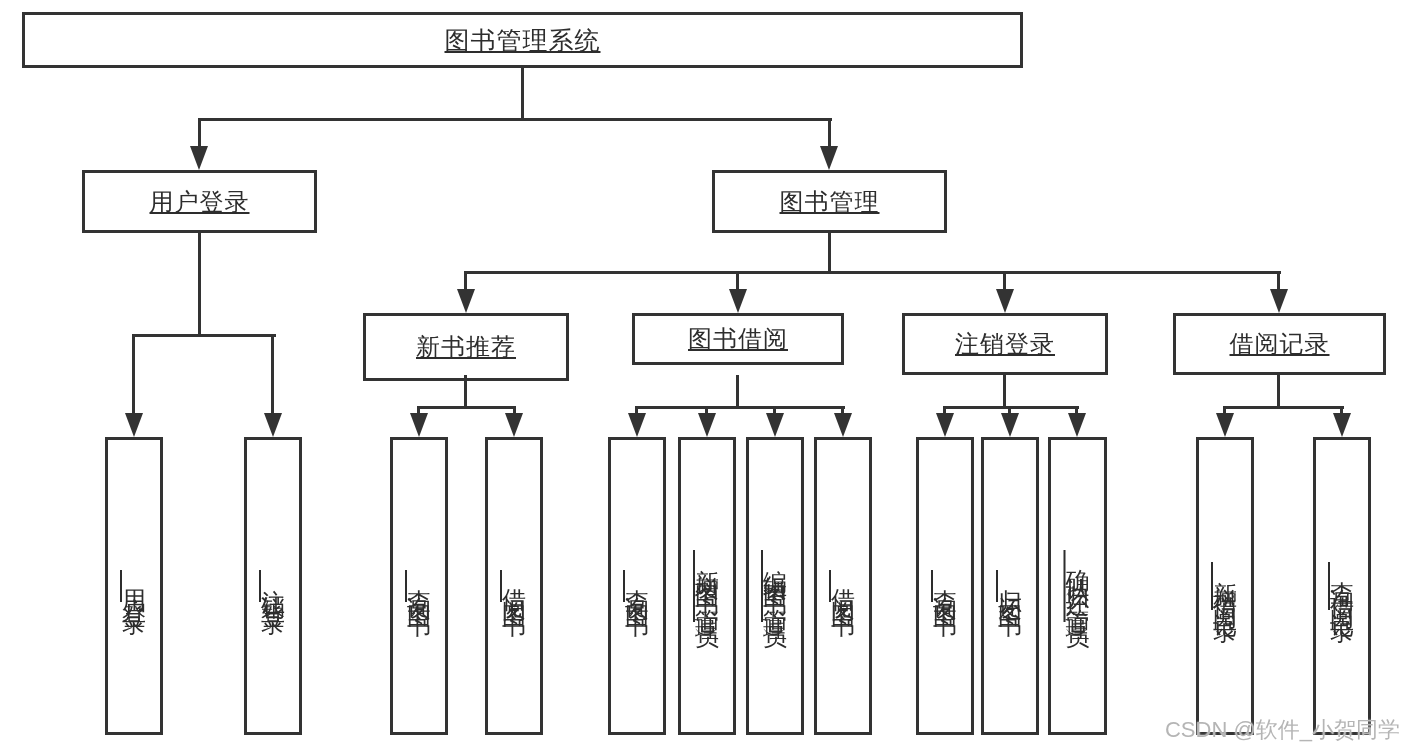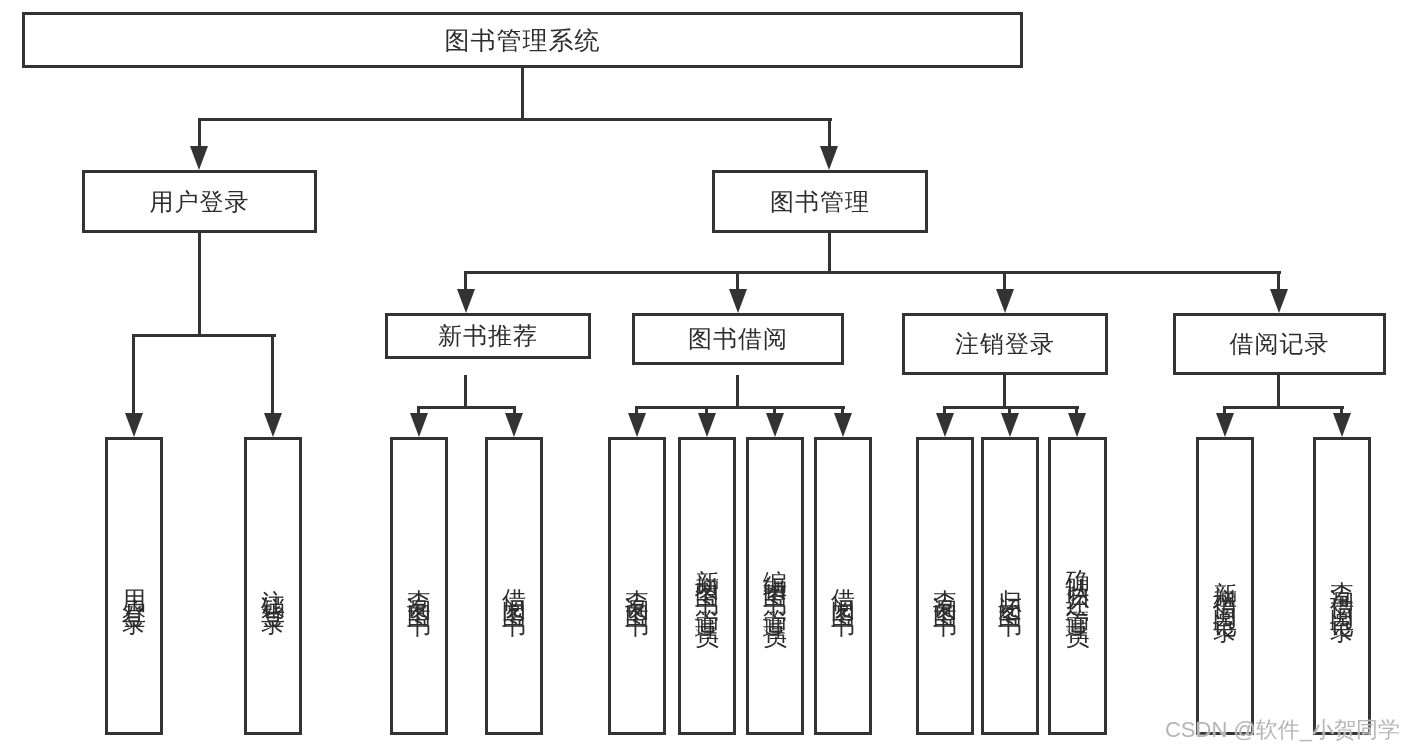--- a/index.html
+++ b/index.html
@@ -10,20 +10,21 @@
     overflow:hidden;
   }
   .canvas{position:relative;width:1405px;height:747px;background:var(--background,#fff);}
   .box{
     position:absolute;
     box-sizing:border-box;
     border:3px solid var(--line,#333);
     background:#fff;
     display:flex;align-items:center;justify-content:center;
     color:var(--text,#2d2d2d);
+    text-decoration:underline;
   }
   .hlabel{font-size:24px;letter-spacing:1px;white-space:nowrap;}
   .root .hlabel{font-size:25px;}
   .leaf .vlabel{
     writing-mode:vertical-lr;
     text-orientation:mixed;
     font-size:24px;
     letter-spacing:8px;
     line-height:1;
   }
@@ -57,21 +58,21 @@
   <div class="vline" style="left:521px;top:68px;height:50px"></div>
   <div class="hline" style="left:198px;top:118px;width:634px"></div>
   <div class="vline" style="left:198px;top:118px;height:34px"></div>
   <div class="arr" style="left:190px;top:146px"></div>
   <div class="vline" style="left:828px;top:118px;height:34px"></div>
   <div class="arr" style="left:820px;top:146px"></div>
 
   <div class="box" style="left:82px;top:170px;width:235px;height:63px">
     <span class="hlabel">用户登录</span>
   </div>
-  <div class="box" style="left:712px;top:170px;width:216px;height:63px">
+  <div class="box" style="left:712px;top:170px;width:235px;height:63px">
     <span class="hlabel">图书管理</span>
   </div>
 
   <div class="vline" style="left:198px;top:233px;height:102px"></div>
   <div class="hline" style="left:132px;top:334px;width:144px"></div>
   <div class="vline" style="left:132px;top:334px;height:82px"></div>
   <div class="arr" style="left:125px;top:413px"></div>
   <div class="vline" style="left:271px;top:334px;height:82px"></div>
   <div class="arr" style="left:264px;top:413px"></div>
 
@@ -79,21 +80,21 @@
   <div class="hline" style="left:464px;top:271px;width:817px"></div>
   <div class="vline" style="left:464px;top:271px;height:20px"></div>
   <div class="arr" style="left:457px;top:289px"></div>
   <div class="vline" style="left:736px;top:271px;height:20px"></div>
   <div class="arr" style="left:729px;top:289px"></div>
   <div class="vline" style="left:1003px;top:271px;height:20px"></div>
   <div class="arr" style="left:996px;top:289px"></div>
   <div class="vline" style="left:1277px;top:271px;height:20px"></div>
   <div class="arr" style="left:1270px;top:289px"></div>
 
-  <div class="box" style="left:385px;top:313px;width:206px;height:46px">
+  <div class="box" style="left:363px;top:313px;width:206px;height:68px">
     <span class="hlabel">新书推荐</span>
   </div>
   <div class="box" style="left:632px;top:313px;width:212px;height:52px">
     <span class="hlabel">图书借阅</span>
   </div>
   <div class="box" style="left:902px;top:313px;width:206px;height:62px">
     <span class="hlabel">注销登录</span>
   </div>
   <div class="box" style="left:1173px;top:313px;width:213px;height:62px">
     <span class="hlabel">借阅记录</span>

